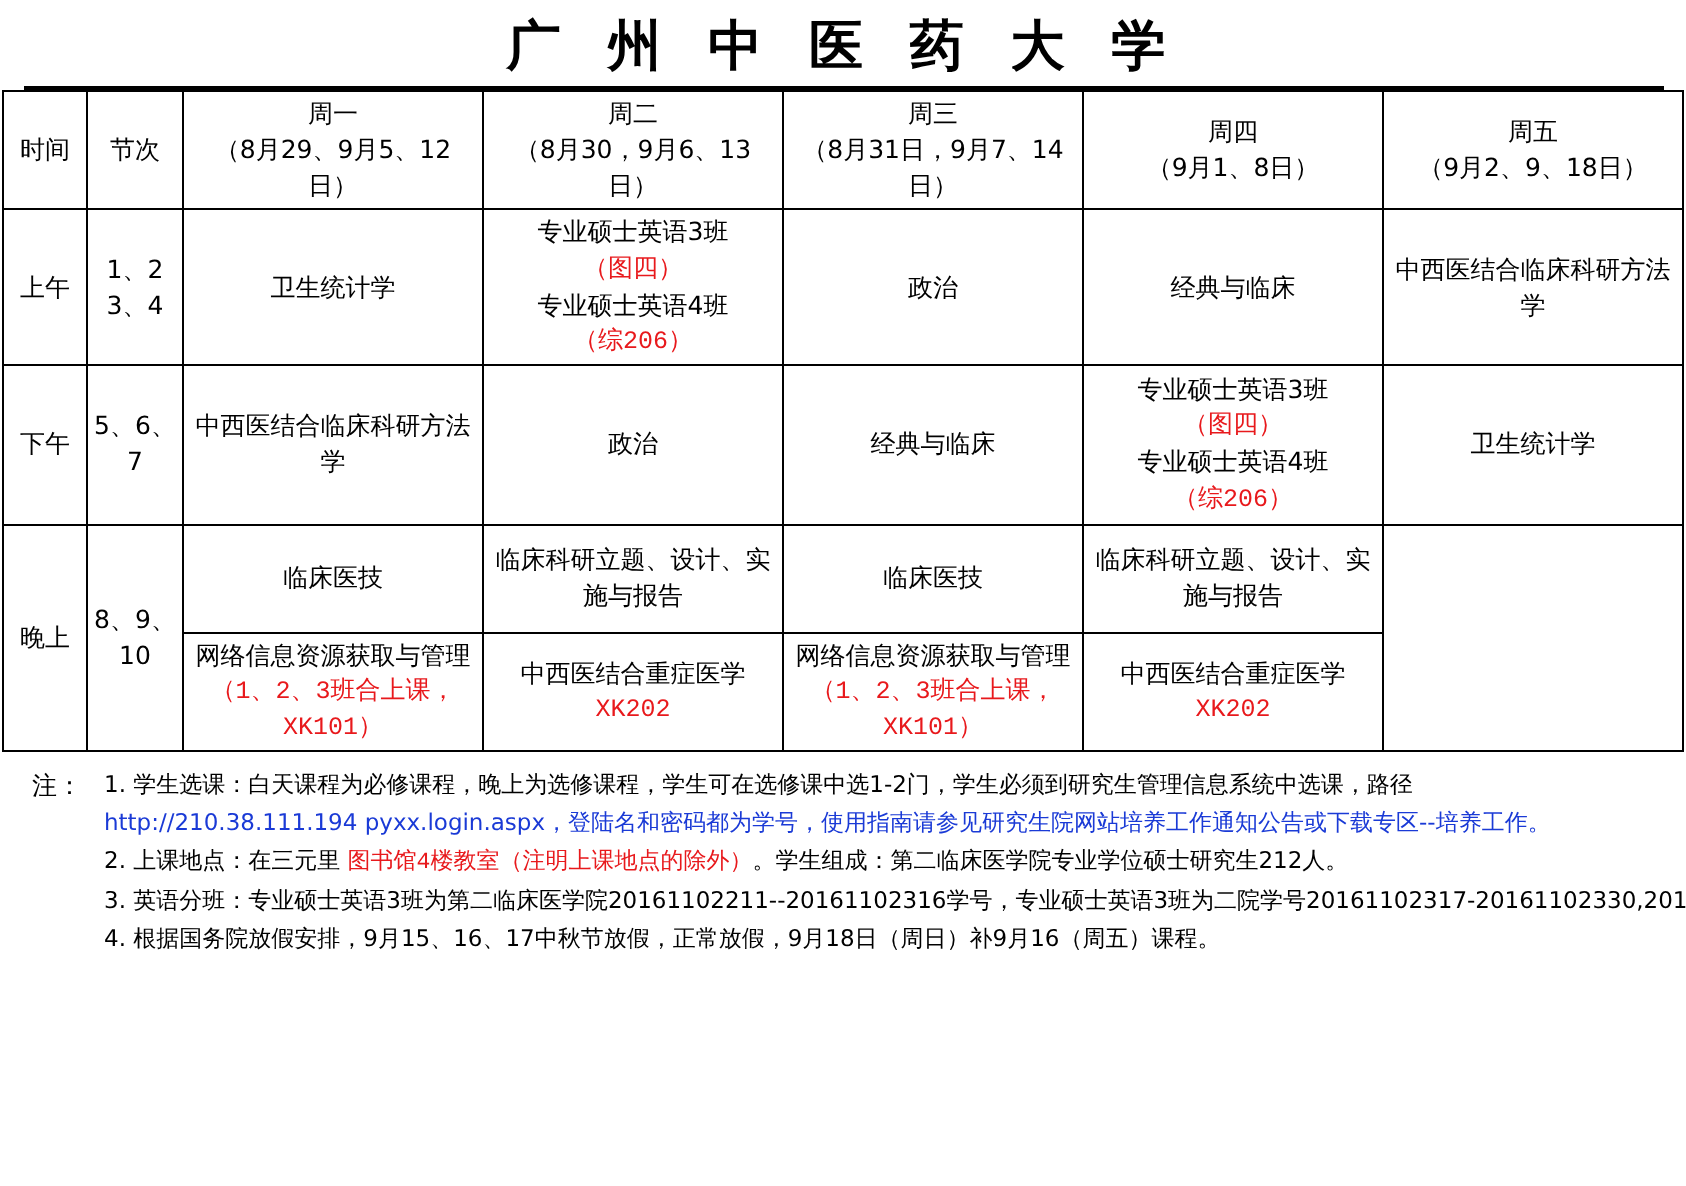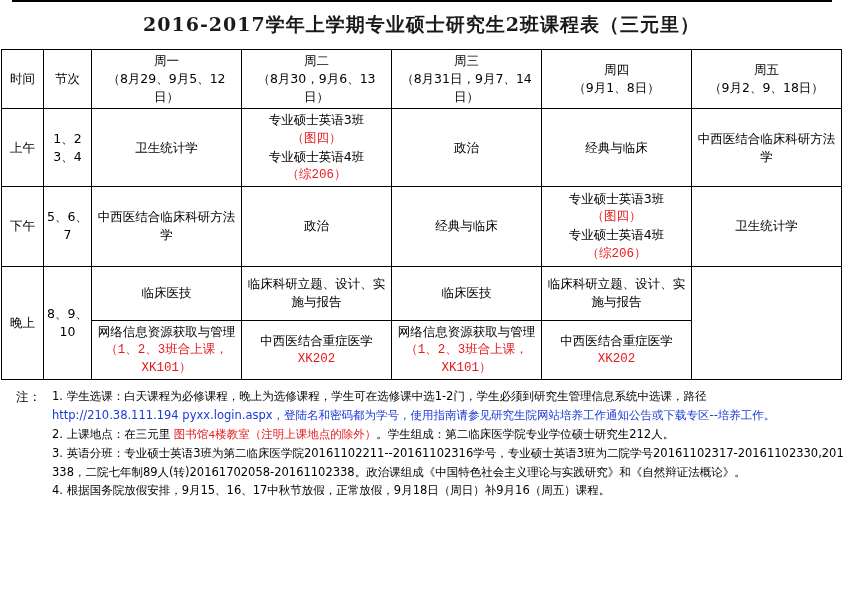--- a/index.html
+++ b/index.html
@@ -92,22 +92,22 @@
     margin-left: 44px;
   }
   .note-line { white-space: nowrap; }
   .blue { color: #1a3ad6; margin-top: 24px; }
 </style>
 </head>
 <body>
 
 <div class="page">
 
+  <div class="univ-title">广 州 中 医 药 大 学</div>
   <div class="univ-rule"></div>
-  <div class="sub-title">2016-2017学年上学期专业硕士研究生2班课程表（三元里）</div>
 
   <table class="schedule">
     <colgroup>
       <col class="col-time">
         <col class="col-jie">
       <col class="col-day">
         <col class="col-day">
         <col class="col-day">
         <col class="col-day">
         <col class="col-day">
@@ -245,21 +245,18 @@
       <div class="note-line">
         <span class="blue">http://210.38.111.194 pyxx.login.aspx，登陆名和密码都为学号，使用指南请参见研究生院网站培养工作通知公告或下载专区--培养工作。</span>
       </div>
       <div class="note-line">
         <span>2. 上课地点：在三元里 </span><span class="red">图书馆4楼教室（注明上课地点的除外）</span><span>。学生组成：第二临床医学院专业学位硕士研究生212人。</span>
       </div>
       <div class="note-line">
         <span>3. 英语分班：专业硕士英语3班为第二临床医学院20161102211--20161102316学号，专业硕士英语3班为二院学号20161102317-20161102330,20161102333-</span>
       </div>
       <div class="note-line">
-        <span>338，二院七年制89人(转)20161702058-20161102338。政治课组成《中国特色社会主义理论与实践研究》和《自然辩证法概论》。</span>
-      </div>
-      <div class="note-line">
         <span>4. 根据国务院放假安排，9月15、16、17中秋节放假，正常放假，9月18日（周日）补9月16（周五）课程。</span>
       </div>
     </div>
   </div>
 
 </div>
 
 </body></html>

